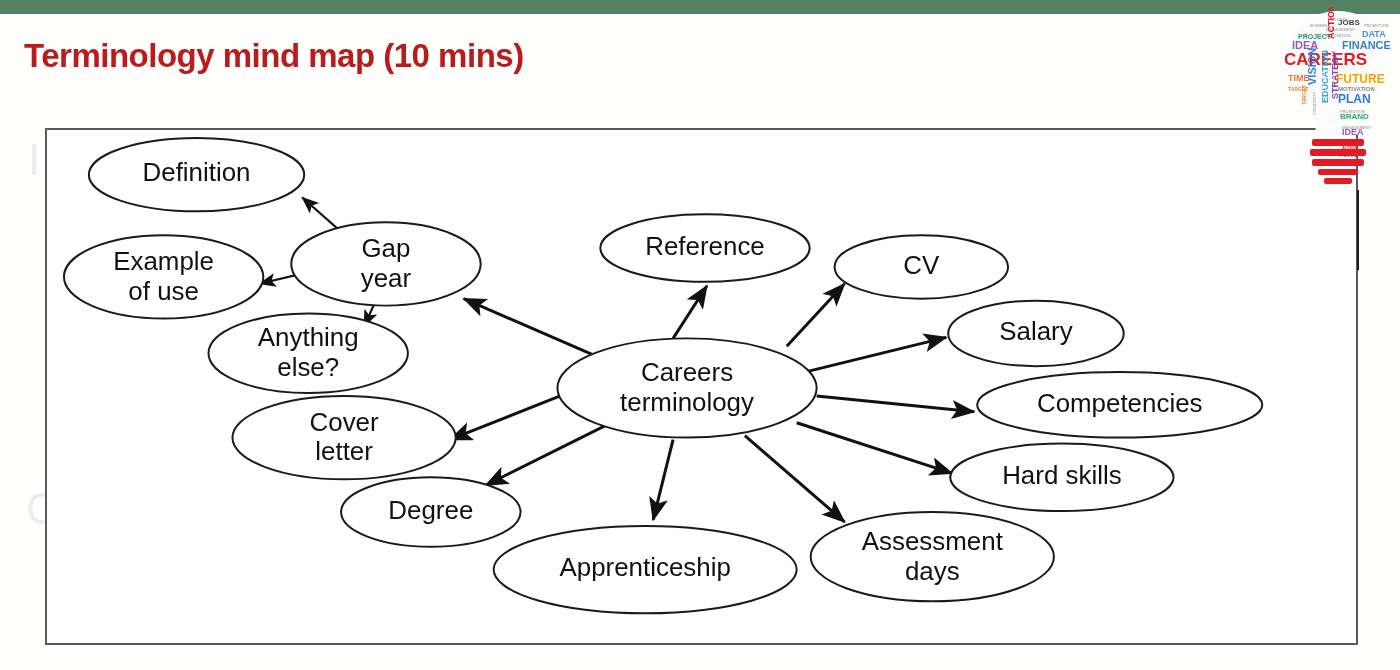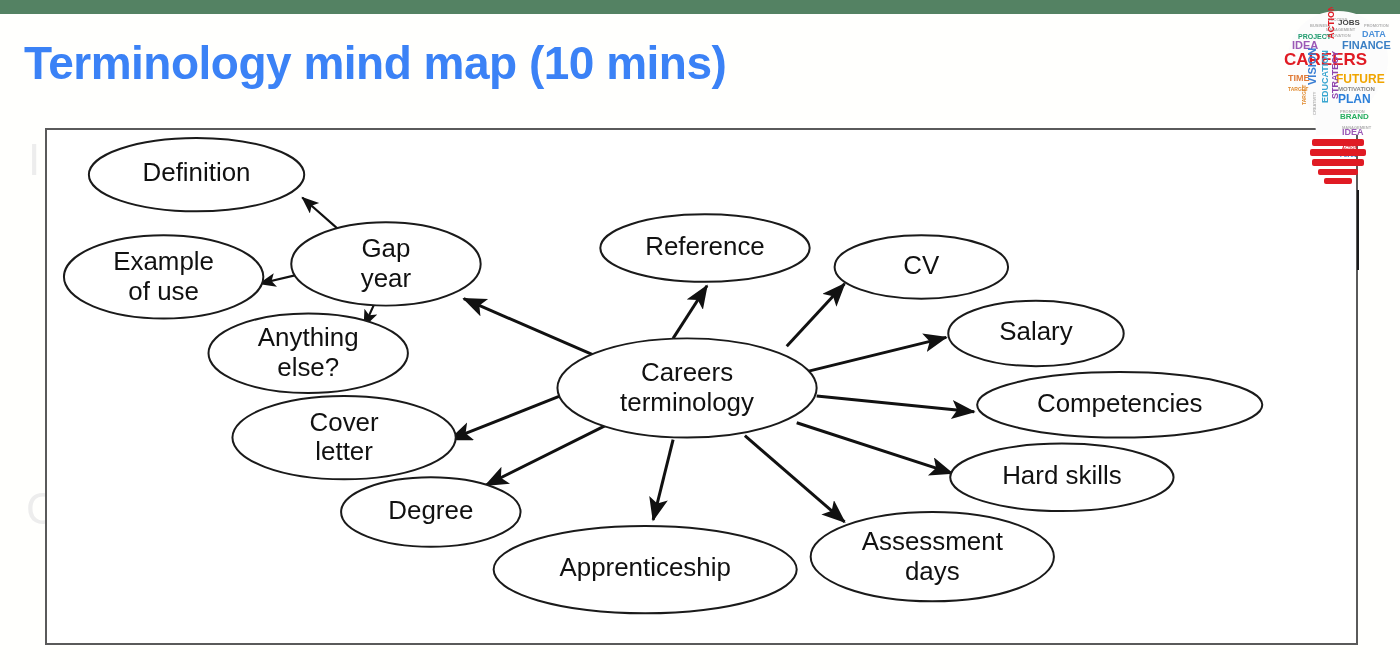--- a/index.html
+++ b/index.html
@@ -23,23 +23,23 @@
     width: 1400px;
     height: 14px;
     background: #548263;
   }
 
   
   #slide-title {
     position: absolute;
     left: 24px;
     top: 38px;
-    font-size: 46px;
+    font-size: 33px;
     font-weight: bold;
-    color: #3b82f6;
+    color: #b91c1c;
     letter-spacing: -0.5px;
     white-space: nowrap;
     line-height: 1.1;
   }
 
   
   .ghost-text {
     position: absolute;
     color: #ededed;
     font-size: 44px;

